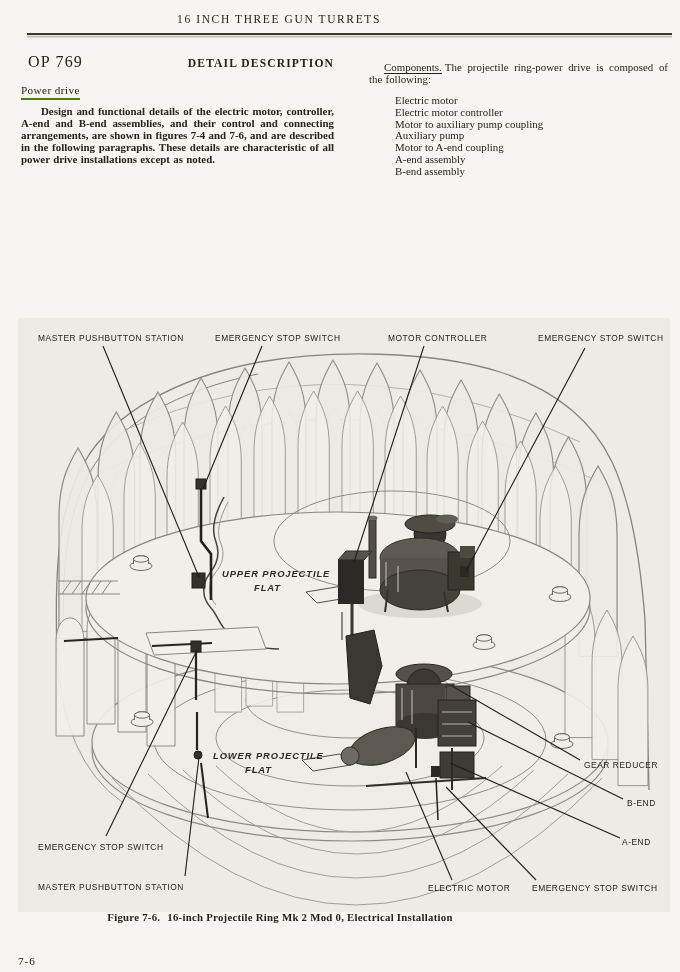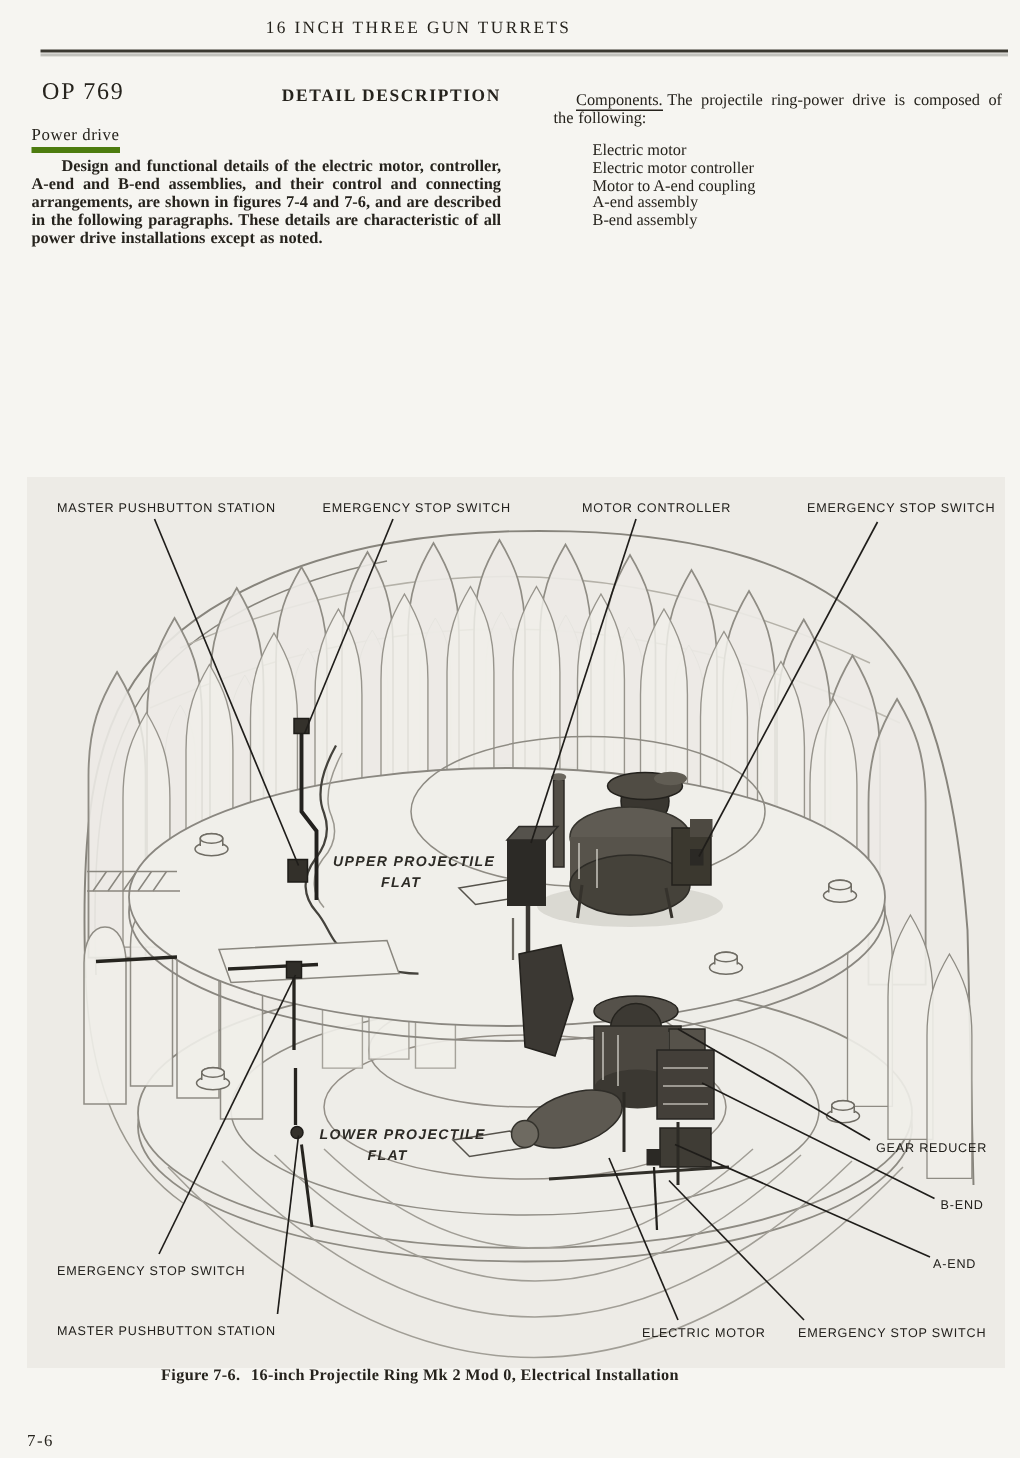--- a/index.html
+++ b/index.html
@@ -13,21 +13,21 @@
   .doc-num{position:absolute;left:28px;top:13px;font-size:16px;letter-spacing:1.2px;margin-top:40px;}
   .doc-title{position:absolute;left:0;top:13px;width:558px;text-align:center;
     font-size:11.5px;letter-spacing:1.6px;}
   .head-rule{position:absolute;left:27px;top:33px;width:645px;height:2.4px;
     background:#3a3831;box-shadow:0 2.6px 0 rgba(58,56,49,.28);}
   
   .col-left{position:absolute;left:21px;top:57px;width:313px;}
   .col-right{position:absolute;left:369px;top:61px;width:299px;}
   .section-heading{text-align:right;font-weight:bold;font-size:11.6px;letter-spacing:1.1px;}
   .subhead{margin-top:14px;font-size:11.2px;}
-  .subhead span{border-bottom:4px solid #4d7c0f;padding-bottom:1.5px;letter-spacing:.4px;}
+  .subhead span{border-bottom:2px solid #4d7c0f;padding-bottom:1.5px;letter-spacing:.4px;}
   .body-par{margin-top:10px;font-size:10.9px;line-height:11.9px;text-align:justify;
     text-indent:20px;word-spacing:.6px;font-weight:bold;}
   .lead-par{font-size:10.9px;line-height:12px;text-indent:15px;text-align:justify;word-spacing:.5px;}
   .lead-par .u{border-bottom:1px solid #26231d;padding-bottom:0;}
   .lead-par .rest{margin-left:3px;}
   .comp-list{margin-top:10px;margin-left:26px;font-size:10.9px;line-height:11.8px;}
   
   .fig-wrap{position:absolute;left:18px;top:318px;width:652px;height:594px;}
   svg text.call{font-family:"Liberation Sans",sans-serif;font-size:8.4px;
     letter-spacing:.55px;fill:#23211d;}
@@ -53,20 +53,22 @@
     <div class="body-par">Design and functional details of the electric motor, controller, A-end and B-end assemblies, and their control and connecting arrangements, are shown in figures 7-4 and 7-6, and are described in the following paragraphs.  These details are characteristic of all power drive installations except as noted.</div>
   </div>
 
   <div class="col-right">
     <div class="lead-par">
       <span class="u">Components.</span><span class="rest">The projectile ring-power drive is composed of the following:</span>
     </div>
     <div class="comp-list">
       <div>Electric motor</div>
       <div>Electric motor controller</div>
+      <div>Motor to auxiliary pump coupling</div>
+      <div>Auxiliary pump</div>
       <div>Motor to A-end coupling</div>
       <div>A-end assembly</div>
       <div>B-end assembly</div>
     </div>
   </div>
 
   <div class="fig-wrap">
   <svg width="652" height="594" viewBox="18 318 652 594" xmlns="http://www.w3.org/2000/svg">
     <defs>
       <path id="shell" d="M0 170 L0 62 C0 32 7 17 17 0 C27 17 34 32 34 62 L34 170 Z"></path>

